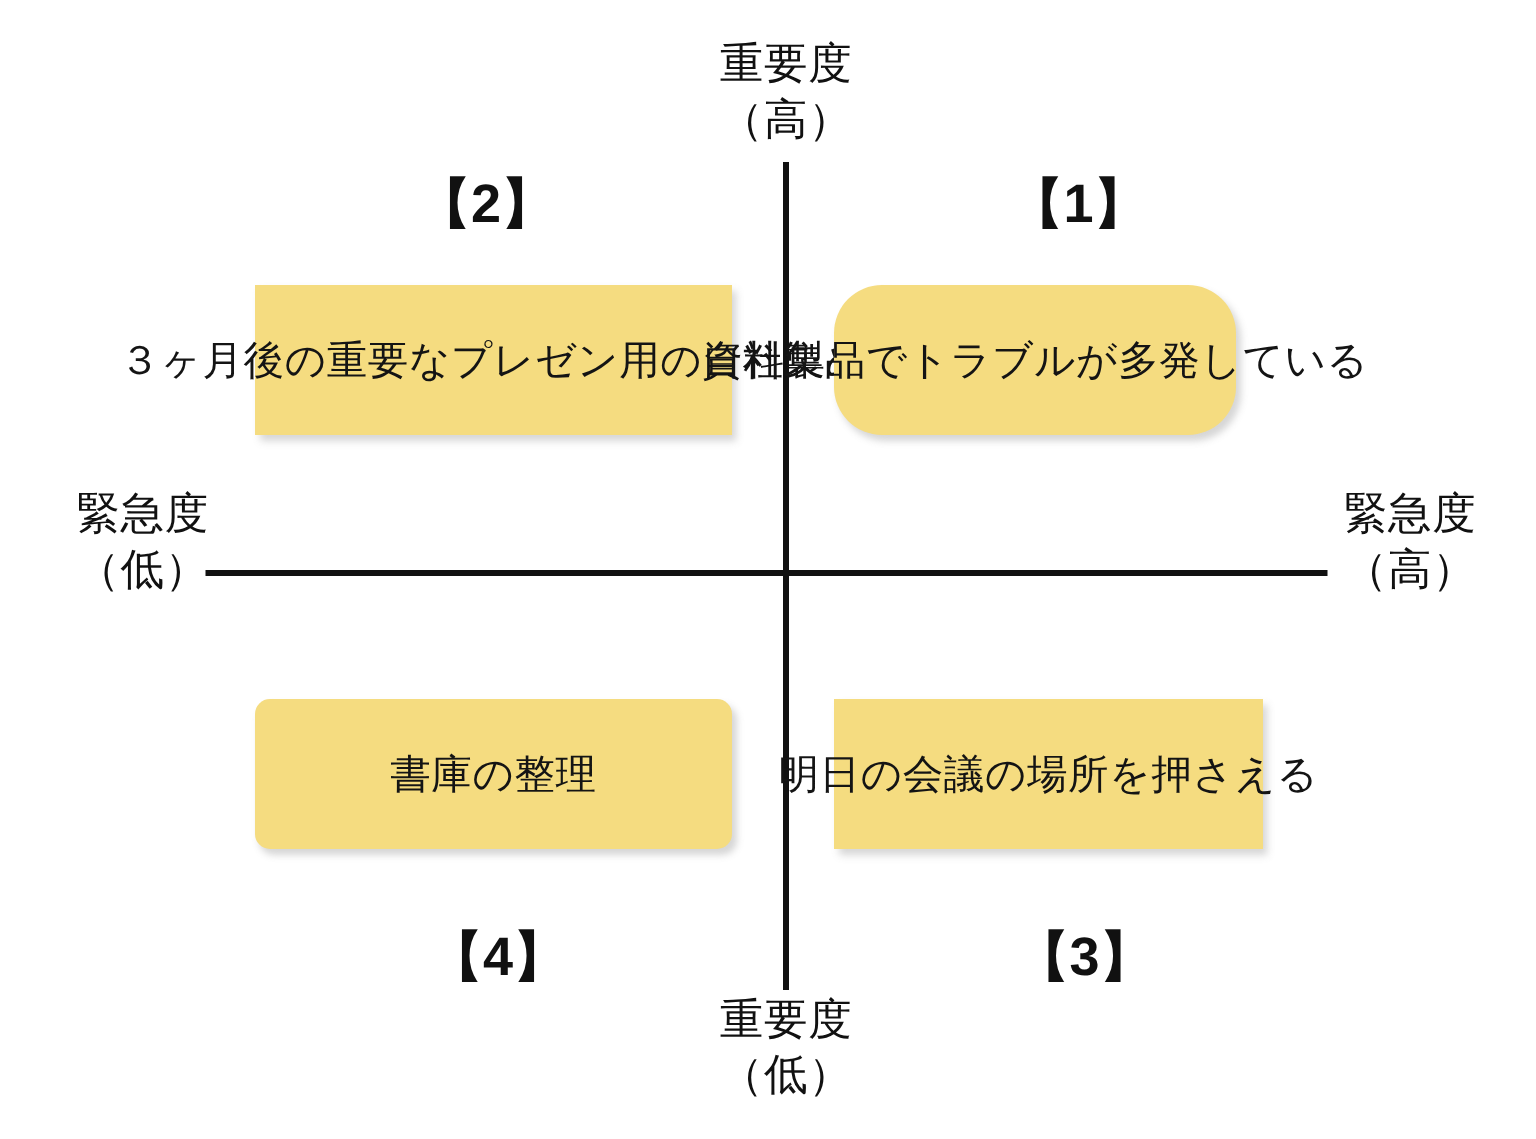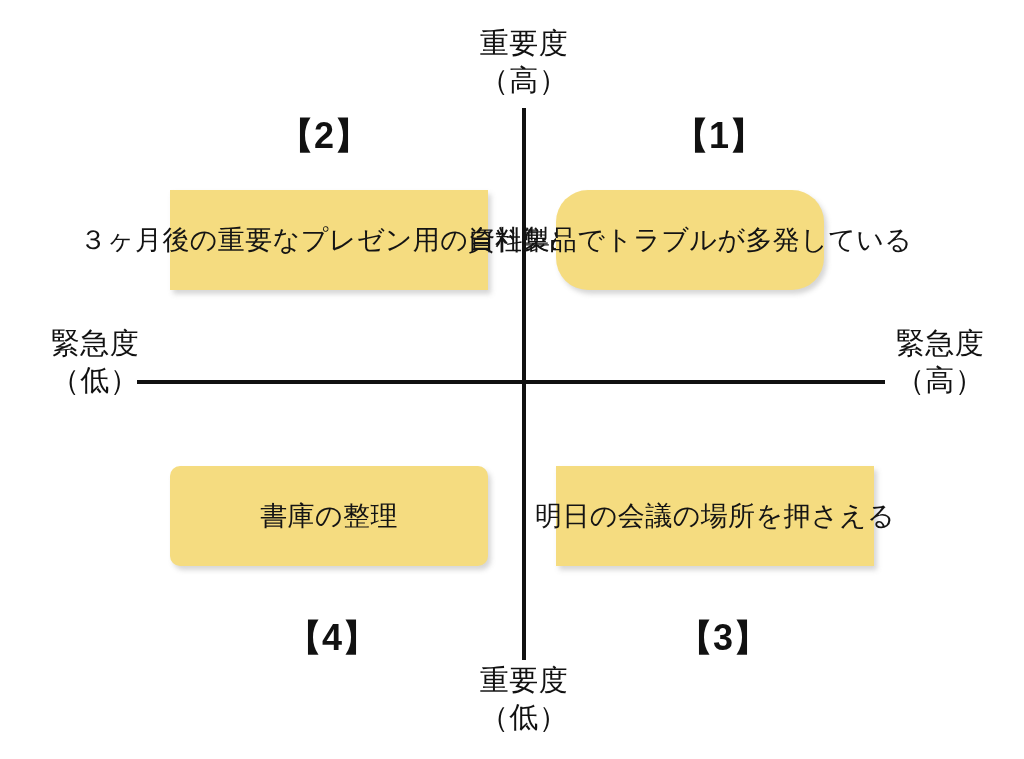--- a/index.html
+++ b/index.html
@@ -89,21 +89,21 @@
     font-size: 27px;
     line-height: 1.42;
     color: #141414;
     letter-spacing: 0.4px;
     word-break: keep-all;
   }
 
   #note-q2 { left: 170px; top: 190px; width: 318px; height: 100px; }
   #note-q1 { left: 556px; top: 190px; width: 268px; height: 100px; border-radius: 32px; }
   #note-q4 { left: 170px; top: 466px; width: 318px; height: 100px; border-radius: 10px; }
-  #note-q3 { left: 556px; top: 466px; width: 318px; height: 100px; }
+  #note-q3 { left: 556px; top: 466px; width: 286px; height: 100px; }
 </style>
 </head>
 <body>
 
 <div id="canvas">
 
   <div class="axis-v"></div>
   <div class="axis-h"></div>
 
   <div class="axis-label" id="label-top">

